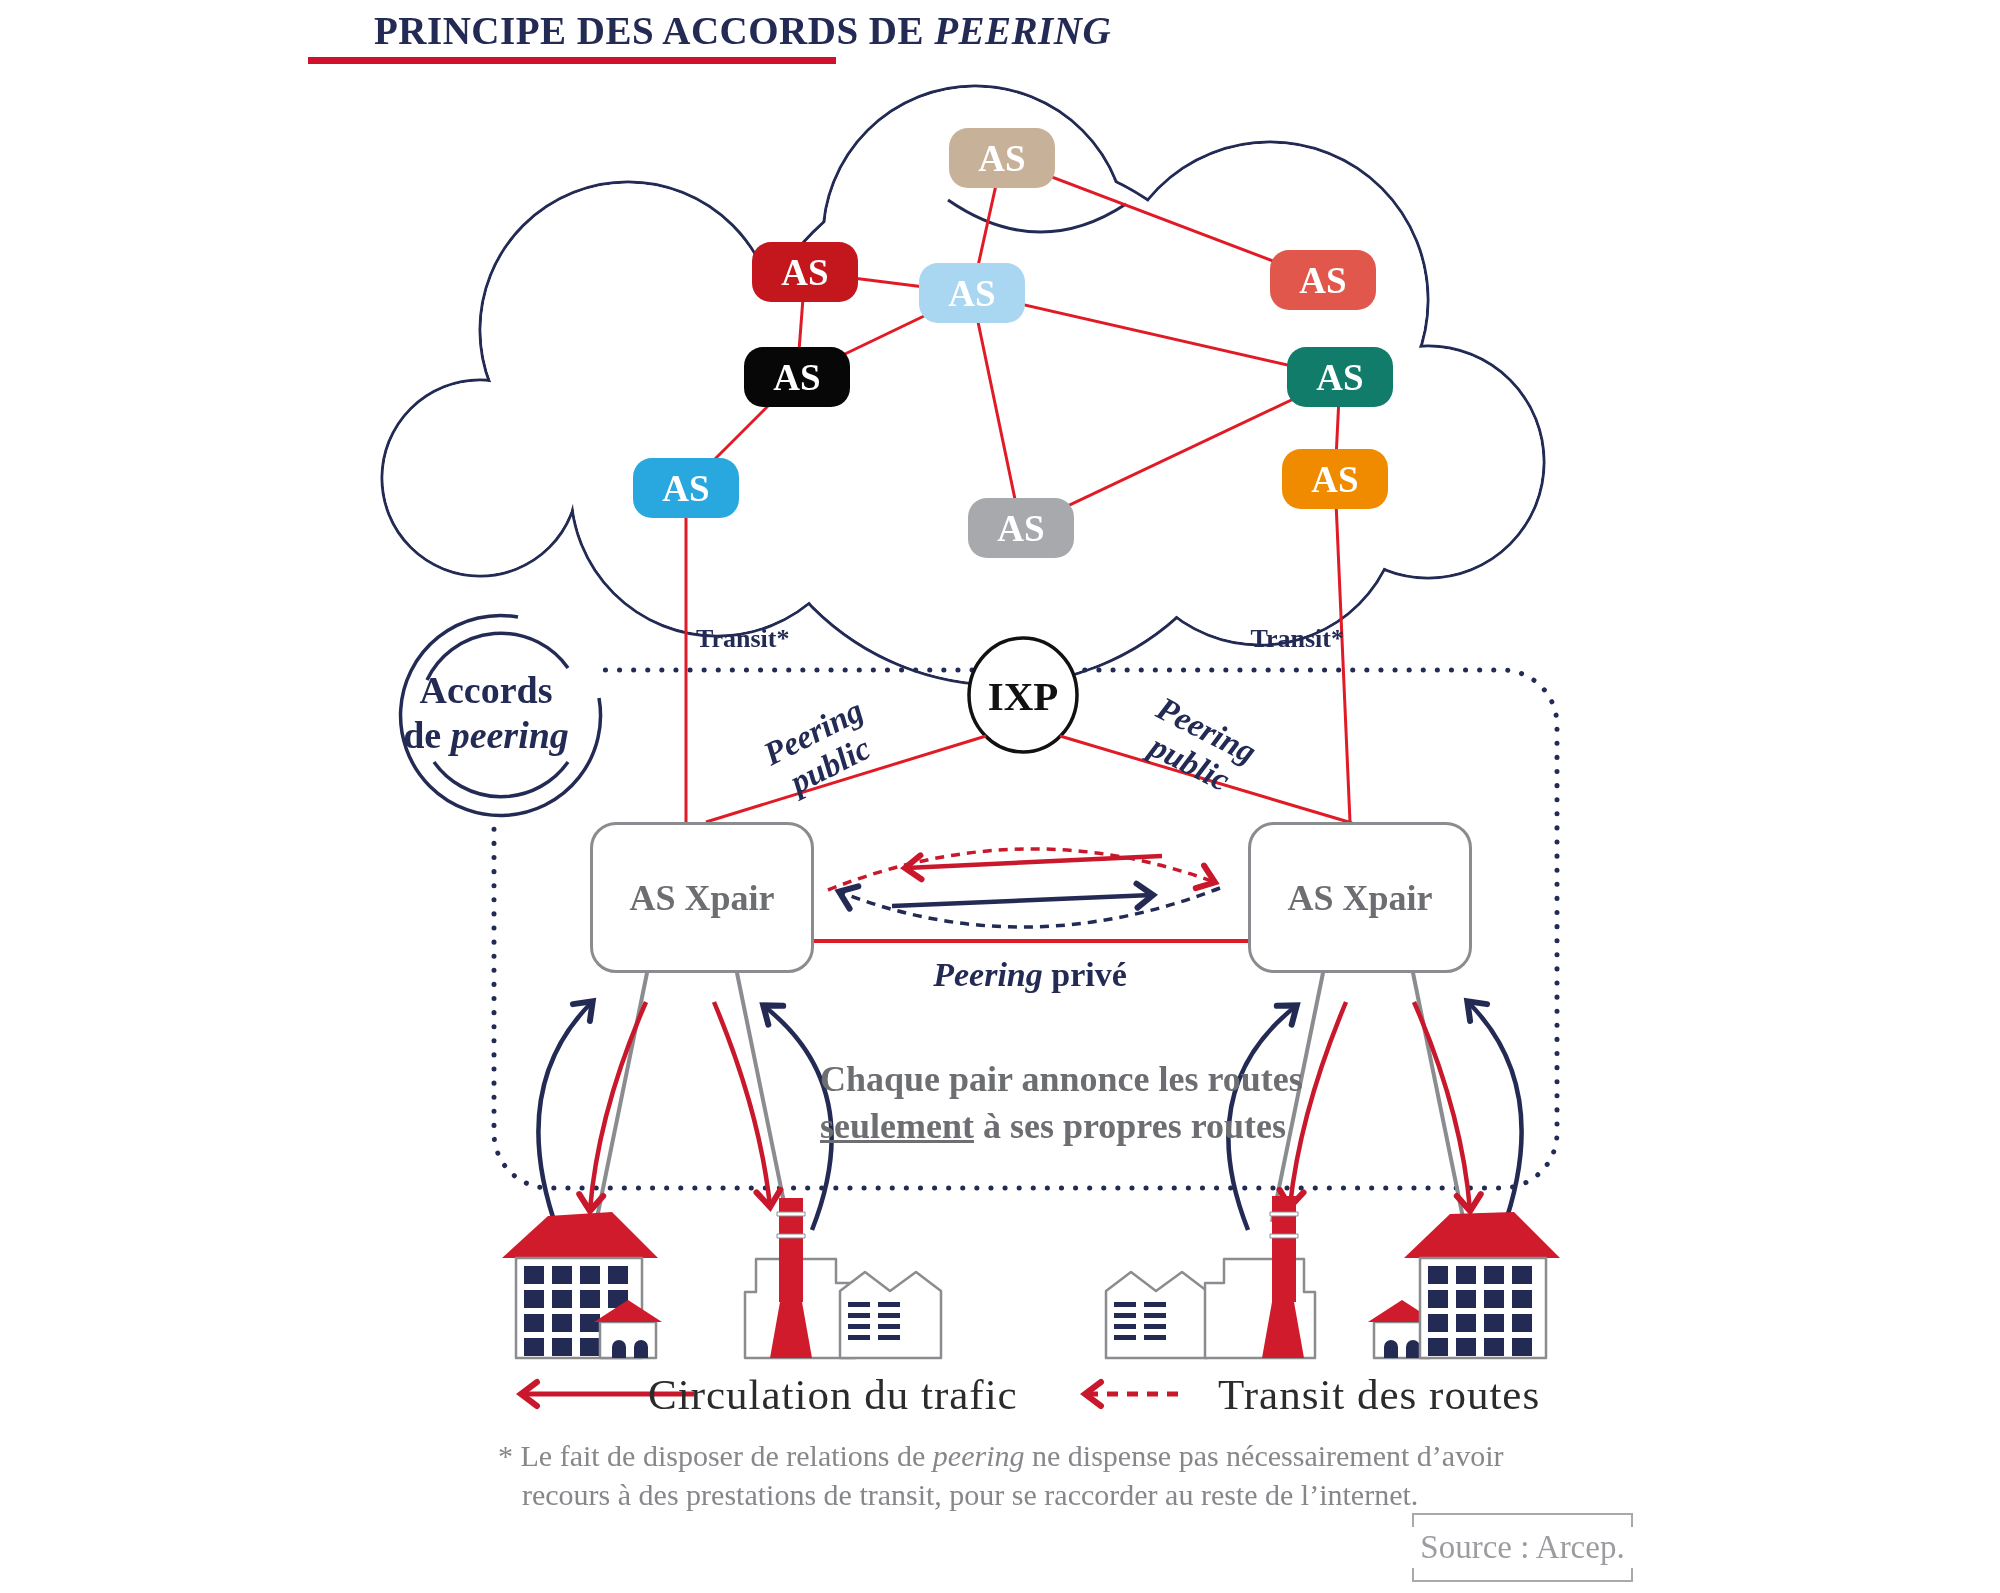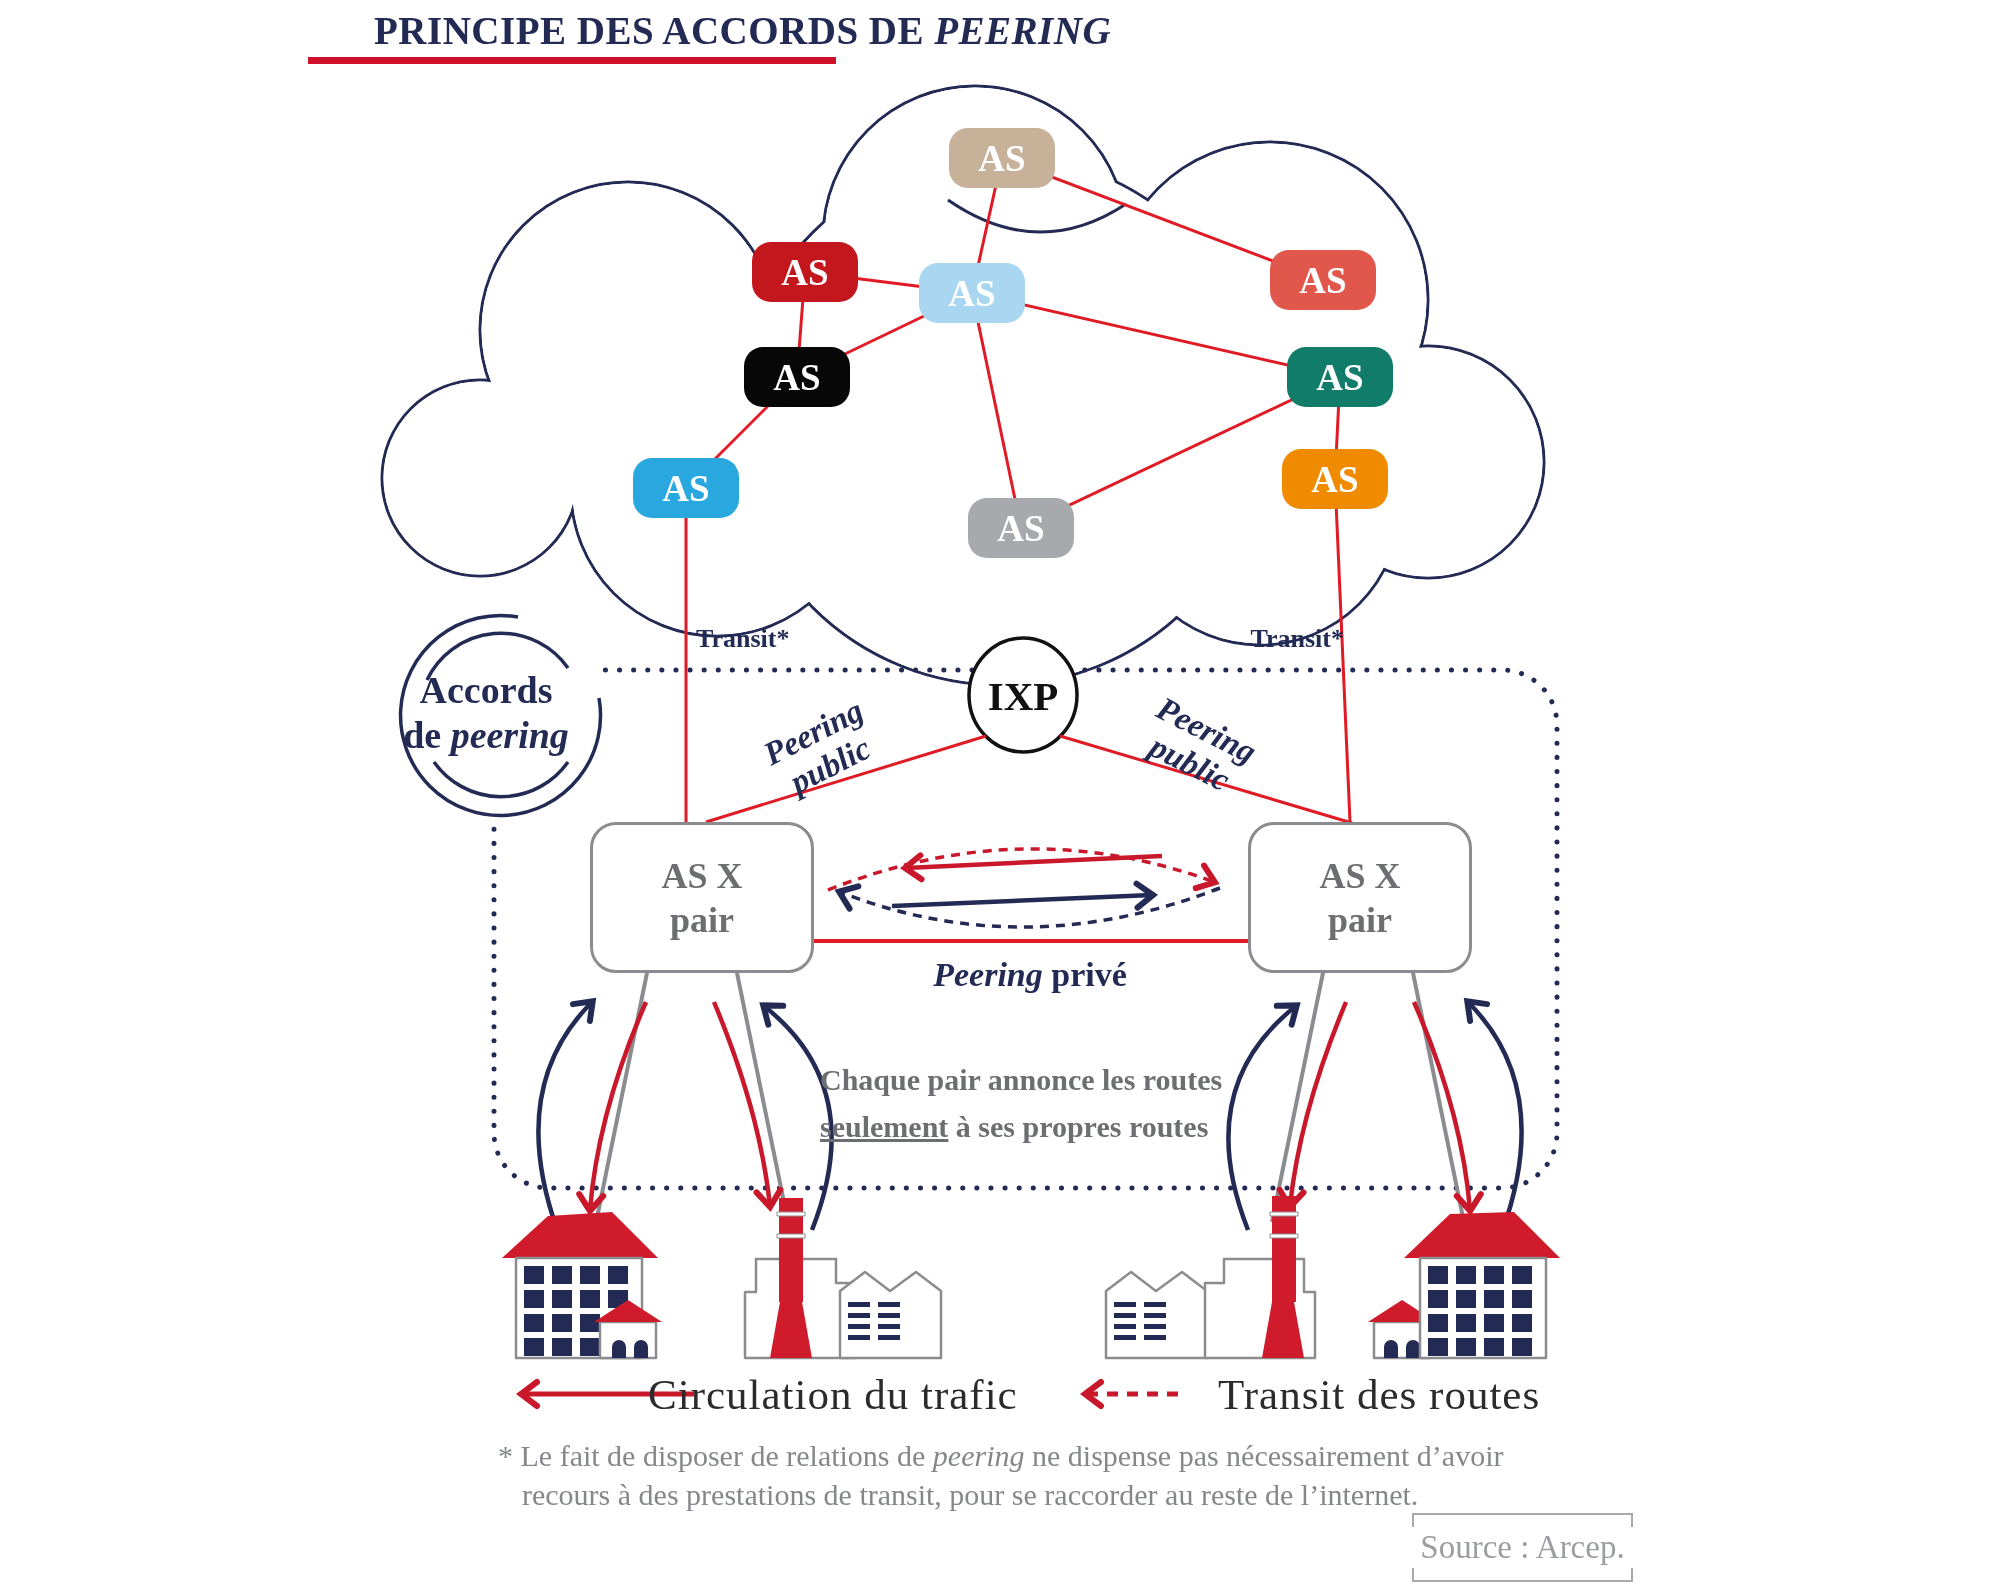--- a/index.html
+++ b/index.html
@@ -13,25 +13,25 @@
   .underline{position:absolute;left:308px;top:57px;width:528px;height:7px;background:#d0112b;z-index:2;}
   .as-node{position:absolute;z-index:3;width:106px;height:60px;border-radius:19px;
            display:flex;align-items:center;justify-content:center;
            color:#fff;font-size:37px;font-weight:bold;transform:translate(-50%,-50%);}
   .transit{font-size:26px;font-weight:bold;}
   .ixp-label{left:983px;top:672px;width:80px;text-align:center;font-size:41px;font-weight:bold;color:#111;}
   .badge-text{left:380px;top:668px;width:212px;text-align:center;font-size:38px;font-weight:bold;line-height:45px;}
   .badge-text .it{font-style:italic;}
   .ppub{width:180px;text-align:center;font-size:33px;font-weight:bold;font-style:italic;line-height:37px;}
   .pairbox{position:absolute;z-index:2;width:218px;height:145px;background:#fff;border:3px solid #8a8c8f;
-           border-radius:26px;display:flex;flex-direction:column;align-items:center;justify-content:center;
+           border-radius:26px;display:flex;flex-direction:row;align-items:center;justify-content:center;
            color:#6d6e71;font-size:36px;font-weight:bold;line-height:44px;}
   .ppriv{left:898px;top:956px;width:264px;text-align:center;font-size:34px;font-weight:bold;}
   .ppriv .it{font-style:italic;}
-  .note{left:820px;top:1056px;font-size:30px;font-weight:bold;color:#6d6e71;line-height:47px;z-index:2;}
+  .note{left:820px;top:1056px;font-size:36px;font-weight:bold;color:#6d6e71;line-height:47px;z-index:2;}
   .note .ul{text-decoration:underline;}
   .legend{font-size:43px;font-weight:300;color:#2b2b2b;letter-spacing:1px;}
   .footnote{left:498px;top:1436px;font-size:30px;font-weight:300;color:#85878a;line-height:39px;z-index:2;}
   .footnote .it{font-style:italic;}
   .footnote .l2{margin-left:24px;}
   .source{left:1413px;top:1529px;width:219px;text-align:center;font-size:33px;font-weight:300;color:#9b9da0;}
 </style>
 </head>
 <body>
 

